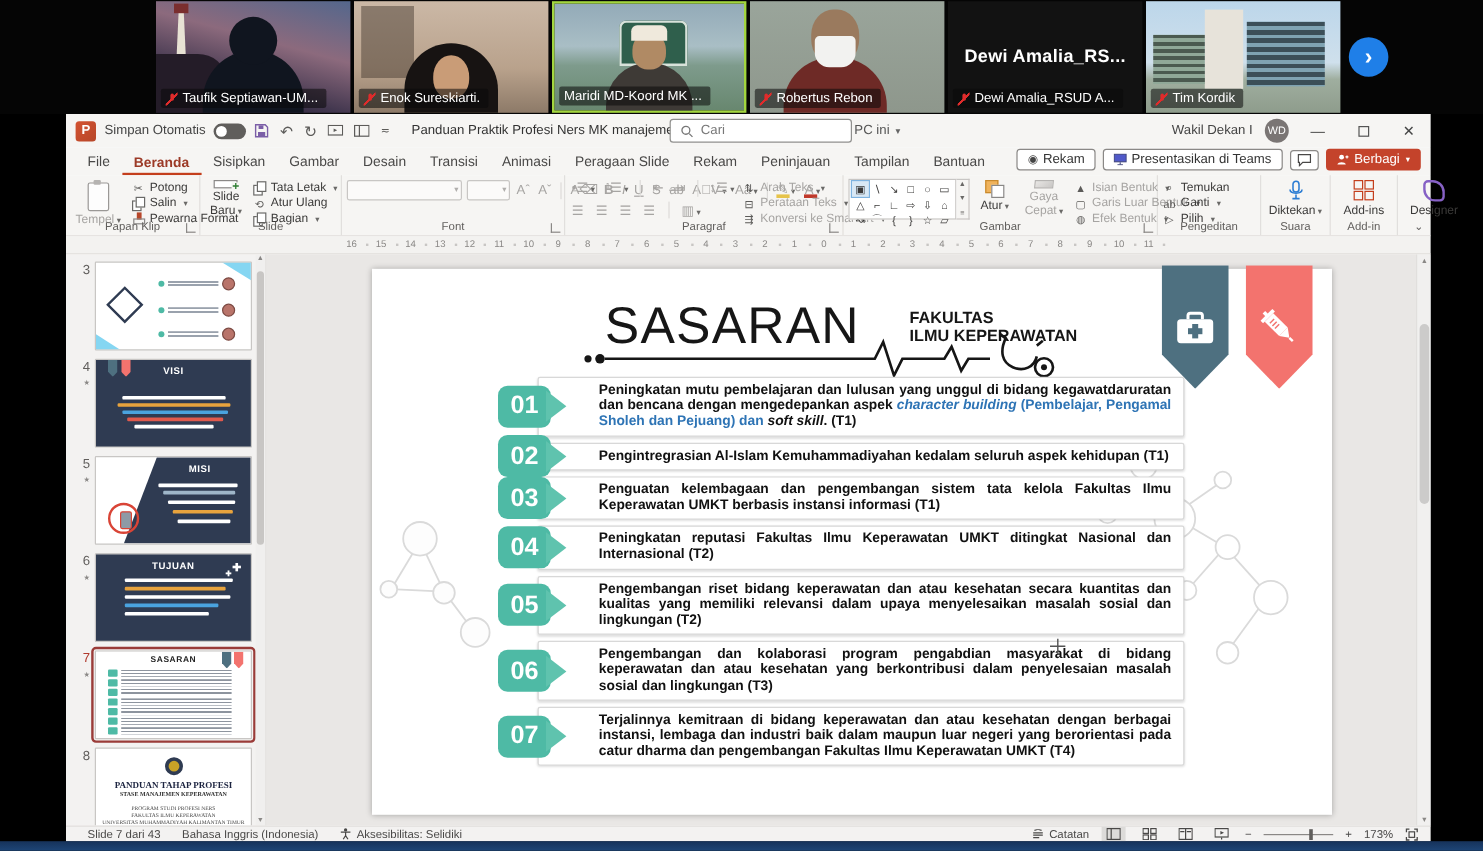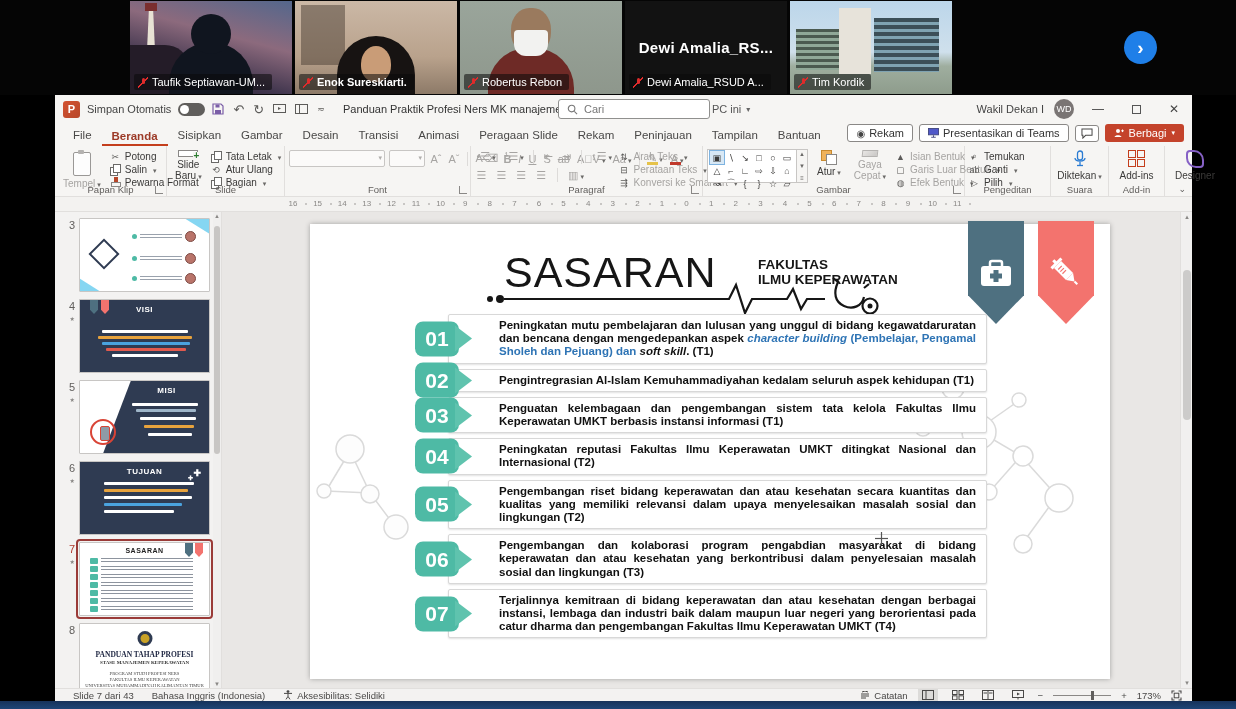--- a/index.html
+++ b/index.html
@@ -16,21 +16,21 @@
   .mute::before { content:""; position:absolute; left:3.5px; top:1px; width:3.5px; height:6px; background:#e02b2b; border-radius:2px; }
   .mute::after { content:""; position:absolute; inset:0; background:linear-gradient(135deg,transparent 44%,#e02b2b 44%,#e02b2b 56%,transparent 56%); }
   .tile-center-name { position:absolute; inset:0; display:flex; align-items:center; justify-content:center; color:#fff; font-size:15px; font-weight:bold; letter-spacing:.3px; }
   
   .sunset { background:linear-gradient(195deg,#54678c 0%,#8c6a7d 38%,#41364e 70%,#191624 100%); }
   .sunset .lighthouse { position:absolute; left:14px; top:8px; width:14px; height:46px; background:#e8e2d4; clip-path:polygon(20% 100%,80% 100%,65% 0,35% 0); }
   .sunset .lh-top { position:absolute; left:15px; top:2px; width:12px; height:8px; background:#7a2e2e; }
   .sunset .rock { position:absolute; left:0; top:44px; width:58px; height:50px; background:#241c28; border-radius:0 40% 0 0; }
   .silhouette { position:absolute; left:50%; bottom:-6px; transform:translateX(-50%); width:84px; height:58px; background:#10151f; border-radius:42px 42px 0 0; }
   .silhouette::before { content:""; position:absolute; left:50%; top:-28px; transform:translateX(-50%); width:40px; height:40px; background:inherit; border-radius:50%; }
-  .beige { background:linear-gradient(180deg,#cbb8a6 0%,#b9a28c 60%,#8d7a68 100%);font-weight:bold; }
+  .beige { background:linear-gradient(180deg,#cbb8a6 0%,#b9a28c 60%,#8d7a68 100%); }
   .beige .shelf { position:absolute; left:6px; top:4px; width:44px; height:60px; background:#4a3d33; opacity:.5; }
   .hijab { position:absolute; left:50%; bottom:-8px; transform:translateX(-50%); width:78px; height:66px; background:#171312; border-radius:40px 40px 0 0; }
   .hijab .face { position:absolute; left:50%; top:10px; transform:translateX(-50%); width:30px; height:36px; background:#c99c77; border-radius:50% 50% 45% 45%; }
   .campus { background:linear-gradient(180deg,#93aab8 0%,#a9bec5 40%,#7e9b8c 58%,#68876f 100%); }
   .campus .bld { position:absolute; left:34%; top:16%; width:36%; height:42%; background:#2f5f4c; border-radius:6px 6px 0 0; box-shadow:0 0 0 2px #d8e2da inset; }
   .campus .person { position:absolute; left:50%; bottom:-6px; transform:translateX(-50%); width:72px; height:46px; background:#3e3a36; border-radius:36px 36px 0 0; }
   .campus .face { position:absolute; left:50%; bottom:34px; transform:translateX(-50%); width:28px; height:30px; background:#b08a64; border-radius:45%; }
   .campus .cap { position:absolute; left:50%; bottom:58px; transform:translateX(-50%); width:30px; height:13px; background:#efe9dc; border-radius:5px 5px 0 0; }
   .office { background:linear-gradient(180deg,#9aa59b 0%,#8e978c 100%); }
   .office .person { position:absolute; left:44%; bottom:-8px; transform:translateX(-50%); width:86px; height:54px; background:#6e2a26; border-radius:40px 40px 0 0; }
@@ -214,20 +214,29 @@
         </div>
       </div>
       <div class="tile beige">
         <div class="shelf"></div>
         <div class="hijab">
           <div class="face"></div>
         </div>
         <div class="name-label">
           <span class="mute"></span>
           <span>Enok Sureskiarti.</span>
+        </div>
+      </div>
+      <div class="tile campus active">
+        <div class="bld"></div>
+        <div class="person"></div>
+        <div class="face"></div>
+        <div class="cap"></div>
+        <div class="name-label">
+          <span>Maridi MD-Koord MK ...</span>
         </div>
       </div>
       <div class="tile office">
         <div class="person"></div>
         <div class="face"></div>
         <div class="mask"></div>
         <div class="name-label">
           <span class="mute"></span>
           <span>Robertus Rebon</span>
         </div>

